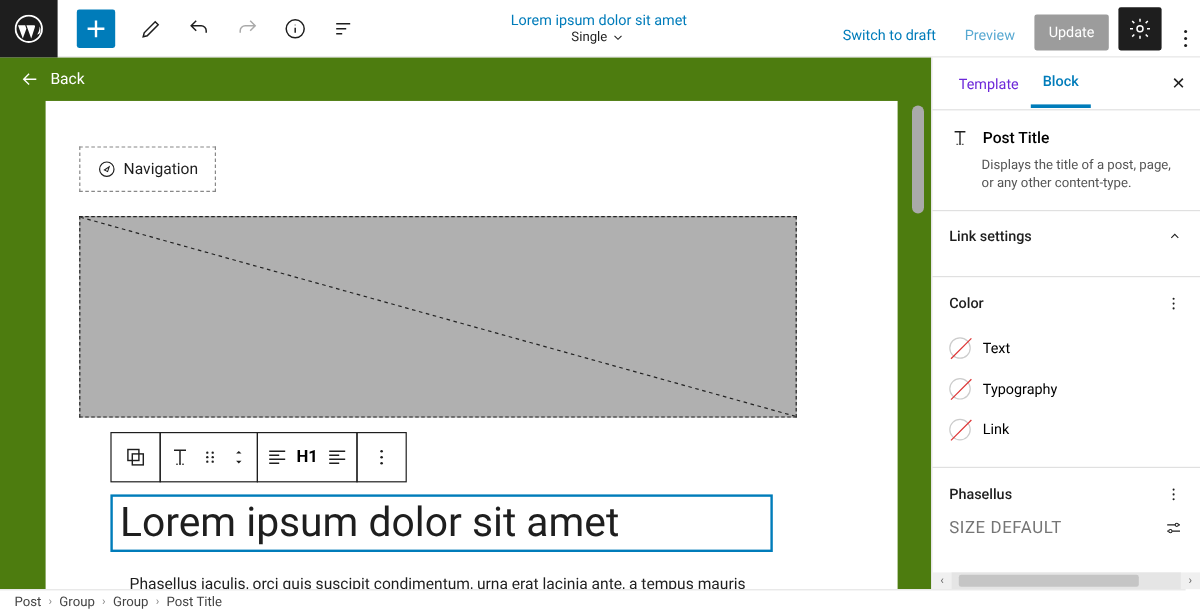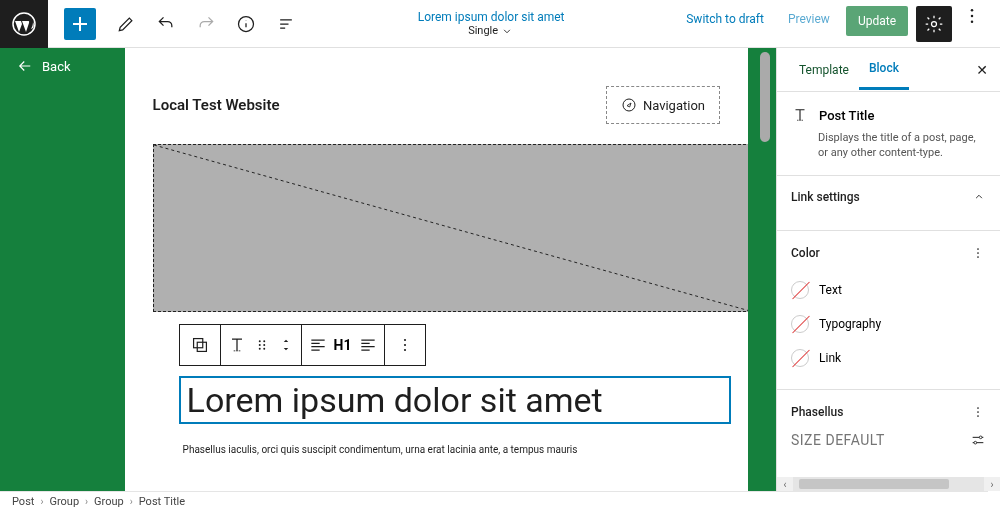--- a/index.html
+++ b/index.html
@@ -7,50 +7,50 @@
 .topbar{height:48px;display:flex;align-items:center;background:#fff;border-bottom:1px solid #e0e0e0}
 .wp-logo{width:48px;height:48px;background:#1e1e1e;display:flex;align-items:center;justify-content:center;color:#fff}
 .wp-logo svg{width:24px;height:24px;fill:#fff}
 .topbar-left{display:flex;align-items:center;gap:4px;padding-left:16px}
 .icon-btn{width:36px;height:36px;display:flex;align-items:center;justify-content:center;cursor:pointer;border-radius:2px;color:#1e1e1e}
 .icon-btn.add{background:#007cba;color:#fff;border-radius:2px;width:32px;height:32px;margin-right:8px}
 .icon-btn.disabled{color:#aaa}
 .topbar-center{flex:1;display:flex;flex-direction:column;align-items:center;justify-content:center}
 .doc-title{color:#007cba;font-size:12px}
 .doc-subtitle{font-size:11px;color:#1e1e1e;display:flex;align-items:center;gap:2px}
-.topbar-right{display:flex;align-items:flex-start;gap:8px;padding-right:16px}
+.topbar-right{display:flex;align-items:flex-end;gap:8px;padding-right:0}
 .link-btn{color:#007cba;font-size:12px;cursor:pointer;padding:6px 8px}
 .link-btn.muted{opacity:.65}
-.update-btn{background:#15803d;color:#fff;font-size:12px;padding:8px 12px;border-radius:2px;cursor:pointer}
+.update-btn{background:#737373;color:#fff;font-size:12px;padding:8px 12px;border-radius:2px;cursor:pointer}
 .update-btn.disabled{opacity:.7}
 .settings-btn{width:36px;height:36px;background:#1e1e1e;color:#fff;display:flex;align-items:center;justify-content:center;border-radius:2px;cursor:pointer}
 .kebab{width:24px;display:flex;align-items:center;justify-content:center;cursor:pointer;color:#1e1e1e}
 .main{display:flex;height:443px}
-.editor-wrap{flex:1;background:#15803d;display:flex;overflow:hidden}
+.editor-wrap{flex:1;background:#4d7c0f;display:flex;flex-direction:column;overflow:hidden}
 .back-bar{height:36px;display:flex;align-items:center;gap:8px;padding:0 16px;color:#fff;font-size:13px;cursor:pointer}
 .canvas-outer{flex:1;position:relative;padding:0 28px 0 38px;overflow:hidden}
 .scrollbar-v{position:absolute;right:4px;top:0;width:14px;height:100%;background:transparent}
 .scrollbar-thumb{position:absolute;right:2px;top:4px;width:10px;height:90px;background:#aaa;border-radius:5px}
 .canvas{background:#fff;height:100%;padding:38px 28px;position:relative;overflow:hidden}
 .site-header{display:flex;justify-content:space-between;align-items:center;margin-bottom:20px}
 .site-title{font-size:15px;font-weight:600;color:#1e1e1e}
 .nav-box{border:1px dashed #888;padding:10px 14px;display:flex;align-items:center;gap:6px;font-size:13px;color:#1e1e1e}
 .banner{width:598px;height:168px;background:#b0b0b0;border:1px dashed #222;position:relative;margin-bottom:12px}
 .banner svg{position:absolute;top:0;left:0;width:100%;height:100%}
 .toolbar{display:flex;margin-bottom:10px;margin-left:26px}
 .toolbar-cell{border:1px solid #1e1e1e;padding:6px;display:flex;align-items:center;justify-content:center;gap:6px;height:42px}
 .toolbar-cell.single{width:42px}
 .toolbar-cell+.toolbar-cell{margin-left:-1px}
 .toolbar-cell .h1{font-weight:700;font-size:14px}
 .title-block{border:2px solid #007cba;padding:2px 6px;margin-left:26px;width:552px;margin-bottom:18px}
 .title-text{font-size:34px;font-weight:400;color:#1e1e1e}
-.body-text{margin-left:30px;font-size:10px;color:#1e1e1e;line-height:1.6}
+.body-text{margin-left:42px;font-size:13px;color:#1e1e1e;line-height:1.6}
 .sidebar{width:224px;border-left:1px solid #e0e0e0;background:#fff;display:flex;flex-direction:column;position:relative;font-size:12px}
 .tabs{display:flex;align-items:center;border-bottom:1px solid #e0e0e0;padding:0 12px;position:relative;height:44px}
-.tab{padding:12px 10px;font-size:12px;color:#14532d;cursor:pointer}
+.tab{padding:12px 10px;font-size:12px;color:#6d28d9;cursor:pointer}
 .tab.active{border-bottom:3px solid #007cba;font-weight:500;color:#007cba}
 .tab-close{margin-left:auto;cursor:pointer;color:#1e1e1e;font-size:14px}
 .block-info{padding:14px 14px}
 .block-info-head{display:flex;align-items:center;gap:10px;margin-bottom:6px}
 .block-info-name{font-weight:500;font-size:13px}
 .block-info-desc{font-size:11px;color:#555;line-height:1.4;margin-left:27px}
 .panel{border-top:1px solid #e0e0e0;padding:14px}
 .panel-head{display:flex;justify-content:space-between;align-items:center;margin-bottom:12px}
 .panel-title{font-size:12px;font-weight:500;color:#1e1e1e}
 .panel-kebab{color:#1e1e1e;cursor:pointer}
@@ -151,21 +151,20 @@
           <path d="M19 12H5m6-6l-6 6 6 6" fill="none" stroke="#fff" stroke-width="1.5"></path>
         </svg>
       <span>Back</span>
     </div>
     <div class="canvas-outer">
       <div class="scrollbar-v">
           <div class="scrollbar-thumb"></div>
         </div>
       <div class="canvas">
         <div class="site-header">
-          <div class="site-title">Local Test Website</div>
           <div class="nav-box">
             <svg width="16" height="16" viewBox="0 0 24 24">
                 <circle cx="12" cy="12" r="9" fill="none" stroke="#1e1e1e" stroke-width="1.5"></circle>
                 <path d="M15 9l-2 6-4-2z" fill="none" stroke="#1e1e1e" stroke-width="1.3"></path>
               </svg>
             <span>Navigation</span>
           </div>
         </div>
         <div class="banner">
           <svg viewBox="0 0 598 168" preserveAspectRatio="none">

